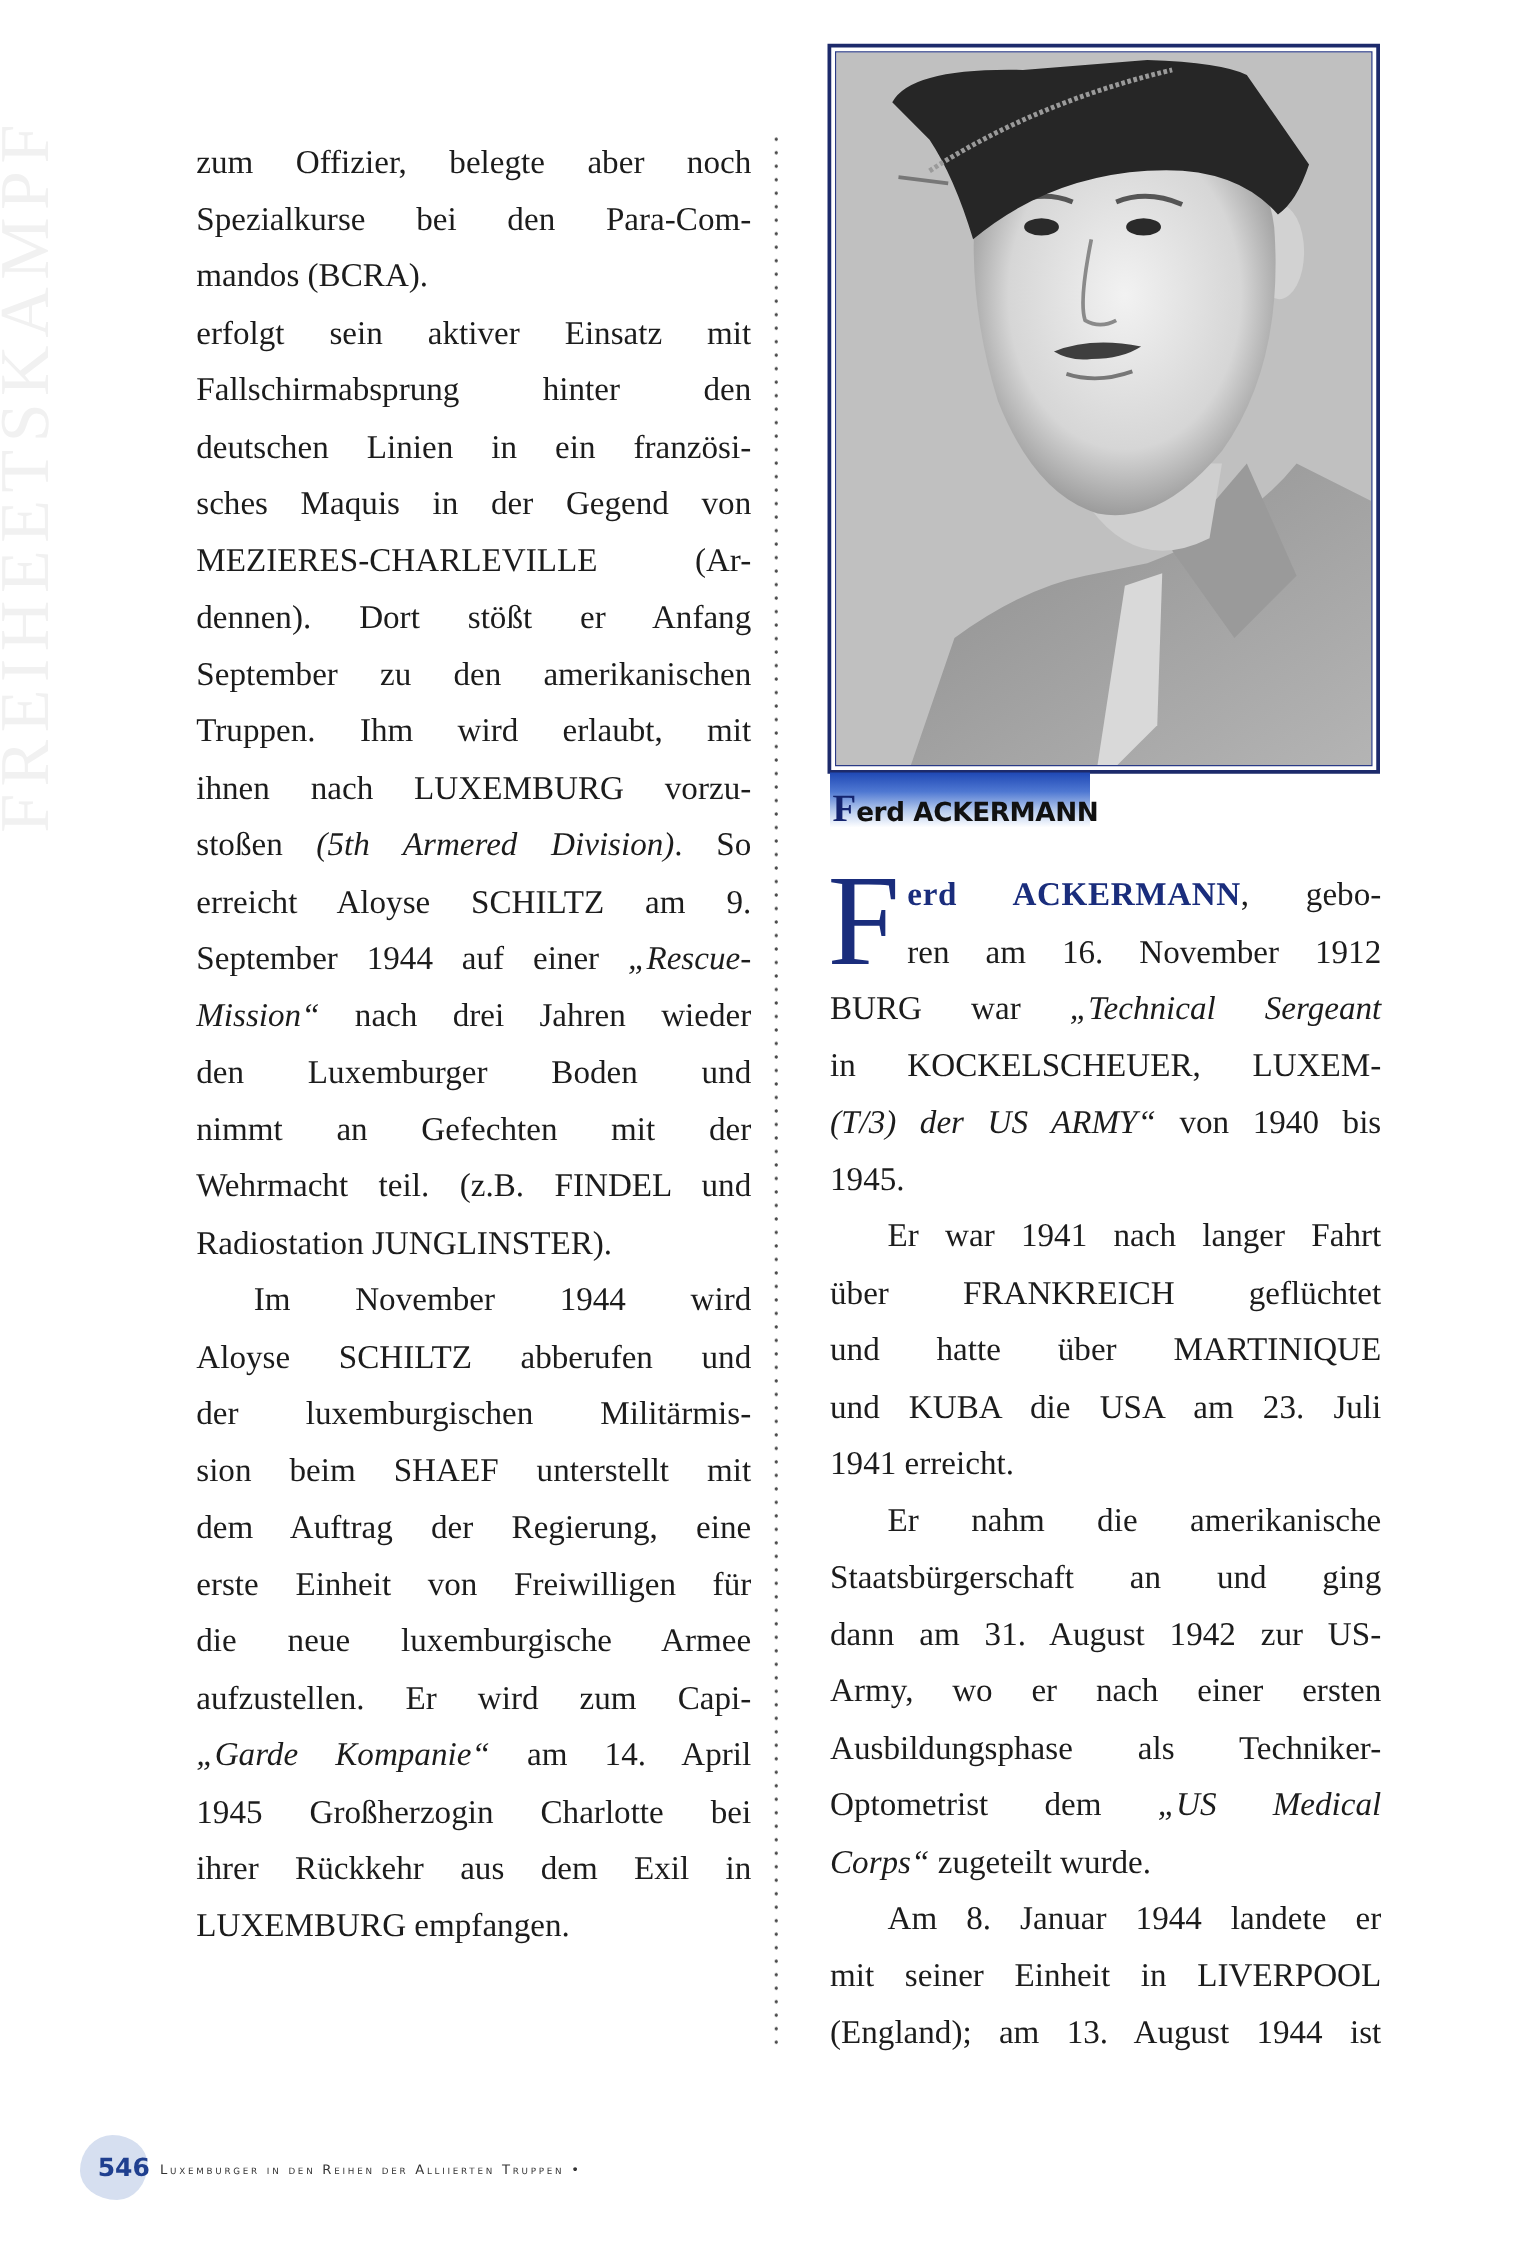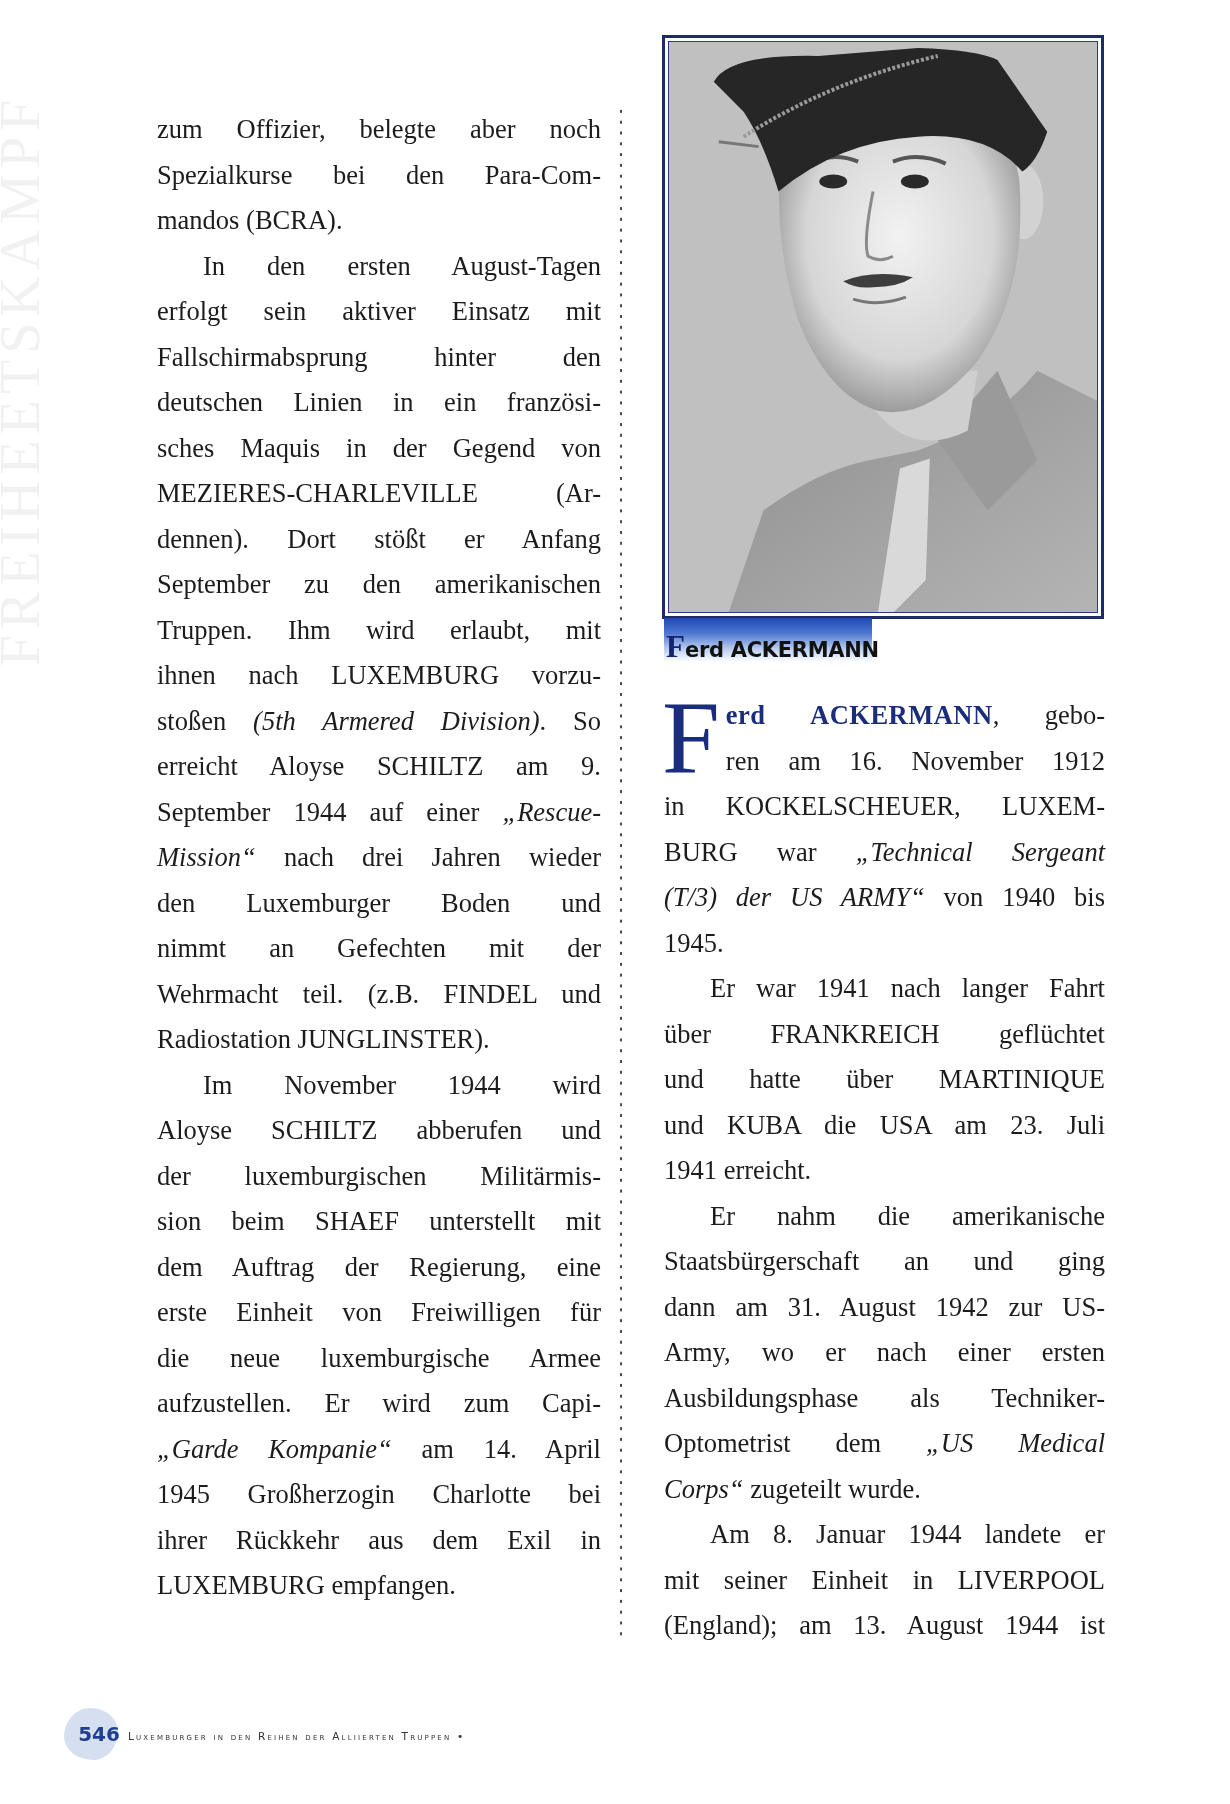--- a/index.html
+++ b/index.html
@@ -46,21 +46,20 @@
 <body>
 
 <div class="watermark">
   <span>FREIHEETSKAMPF</span>
 </div>
 
 <div class="col left-col">
   <span class="line">zum Offizier, belegte aber noch</span>
   <span class="line">Spezialkurse bei den Para-Com-</span>
   <span class="line last">mandos (BCRA).</span>
-  <span class="line ind">In den ersten August-Tagen</span>
   <span class="line">erfolgt sein aktiver Einsatz mit</span>
   <span class="line">Fallschirmabsprung hinter den</span>
   <span class="line">deutschen Linien in ein französi-</span>
   <span class="line">sches Maquis in der Gegend von</span>
   <span class="line">MEZIERES-CHARLEVILLE (Ar-</span>
   <span class="line">dennen). Dort stößt er Anfang</span>
   <span class="line">September zu den amerikanischen</span>
   <span class="line">Truppen. Ihm wird erlaubt, mit</span>
   <span class="line">ihnen nach LUXEMBURG vorzu-</span>
   <span class="line"><span>stoßen </span><i>(5th Armered Division)</i><span>. So</span></span>
@@ -136,22 +135,22 @@
 </div>
 
 <div class="caption">
   <span class="caption-text"><span class="caption-initial">F</span><span class="caption-rest">erd ACKERMANN</span></span>
 </div>
 
 <div class="col right-col">
   <span class="dropcap">F</span>
   <span class="line"><b class="lead-name">erd ACKERMANN</b><span>, gebo-</span></span>
   <span class="line">ren am 16. November 1912</span>
+  <span class="line"><span>BURG war </span><i>„Technical Sergeant</i></span>
   <span class="line">in KOCKELSCHEUER, LUXEM-</span>
-  <span class="line"><span>BURG war </span><i>„Technical Sergeant</i></span>
   <span class="line"><i>(T/3) der US ARMY“</i><span> von 1940 bis</span></span>
   <span class="line last">1945.</span>
   <span class="line ind">Er war 1941 nach langer Fahrt</span>
   <span class="line">über FRANKREICH geflüchtet</span>
   <span class="line">und hatte über MARTINIQUE</span>
   <span class="line">und KUBA die USA am 23. Juli</span>
   <span class="line last">1941 erreicht.</span>
   <span class="line ind">Er nahm die amerikanische</span>
   <span class="line">Staatsbürgerschaft an und ging</span>
   <span class="line">dann am 31. August 1942 zur US-</span>

